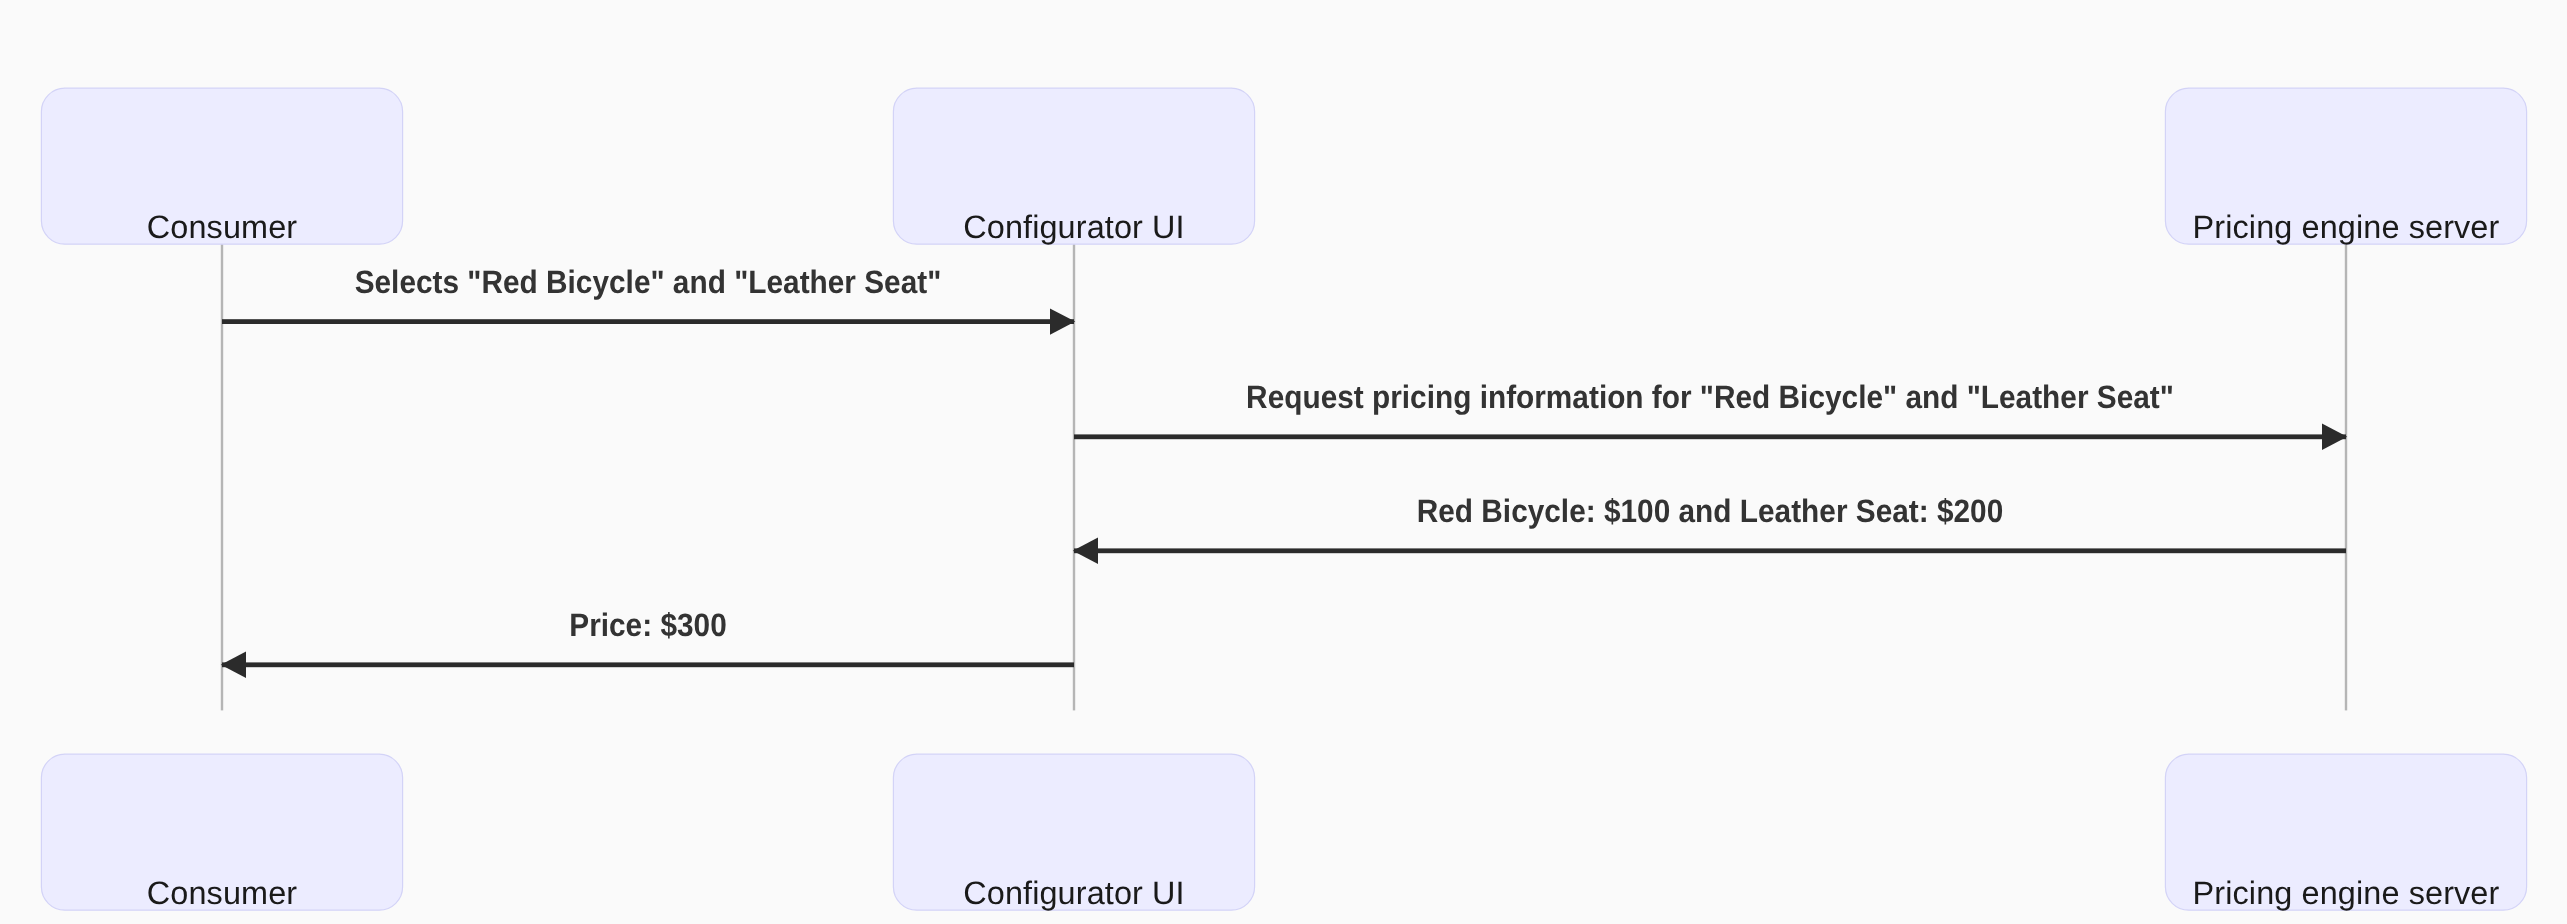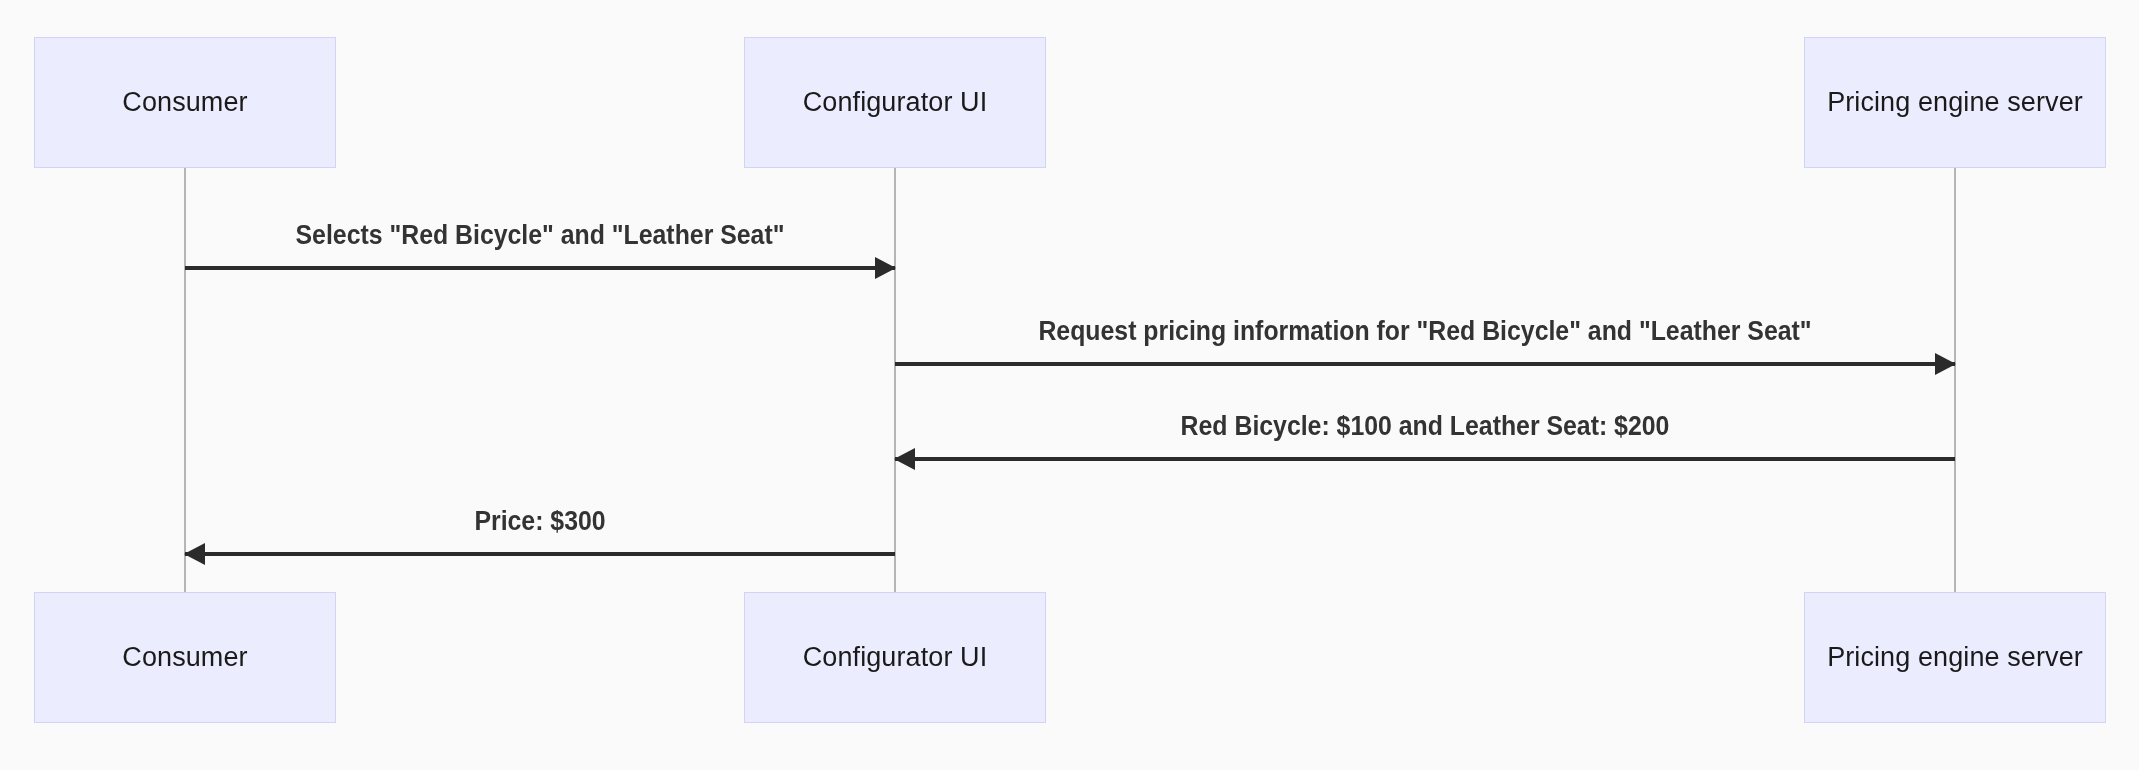--- a/index.html
+++ b/index.html
@@ -17,25 +17,26 @@
     height: 770px;
     background: #fafafa;
     overflow: hidden;
   }
   
   .actor-box {
     position: absolute;
     box-sizing: border-box;
     background: #ececff;
     border: 1.6px solid #d3d3f7;
-    border-radius: 0;
+    border-radius: 20px;
     display: flex;
-    align-items: center;
+    align-items: flex-end;
     justify-content: center;
     z-index: 3;
+    margin-top: 36px;
   }
   .actor-label {
     font-family: "Liberation Sans", sans-serif;
     font-size: 27px;
     font-weight: 400;
     color: #1a1a1a;
     line-height: 1;
     letter-spacing: 0.1px;
     white-space: nowrap;
     text-align: center;

